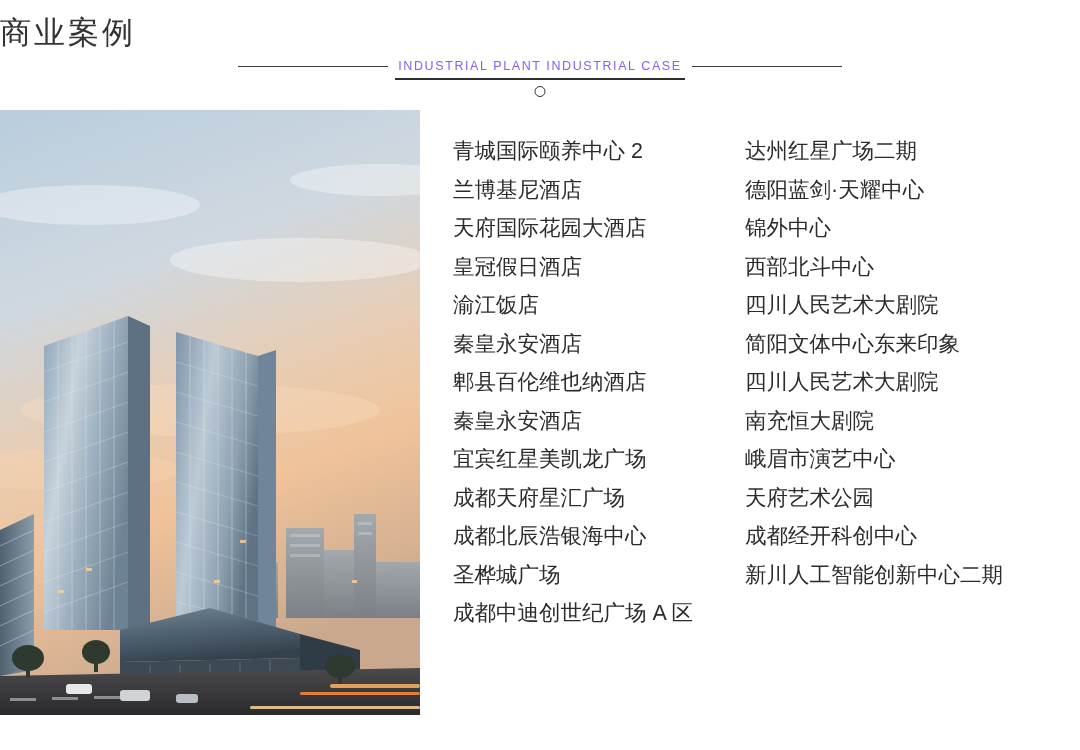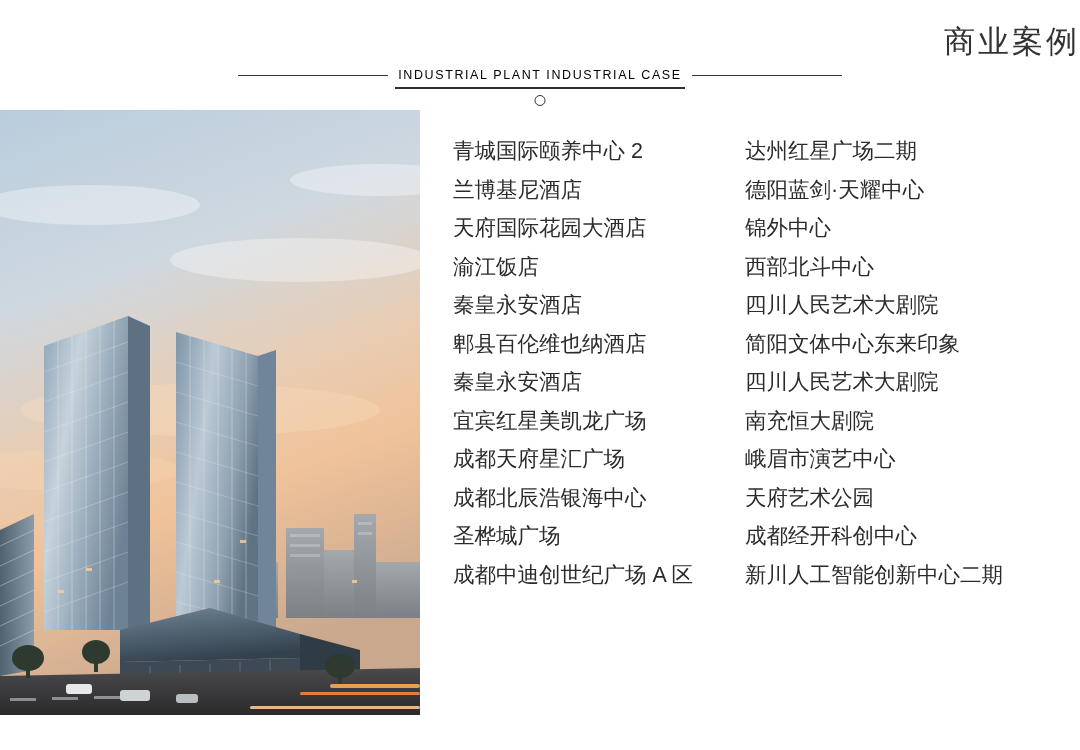--- a/index.html
+++ b/index.html
@@ -11,22 +11,22 @@
     height: 750px;
     background: #ffffff;
     font-family: "Liberation Sans", sans-serif;
     overflow: hidden;
     position: relative;
   }
 
   
   .header {
     width: 100%;
-    padding-top: 20px;
-    text-align: right;
+    padding-top: 11px;
+    text-align: left;
   }
   .header-title {
     font-size: 31px;
     color: #333333;
     letter-spacing: 3px;
     line-height: 44px;
     font-weight: 400;
   }
   .header-sub-wrap {
     display: flex;
@@ -34,21 +34,21 @@
     justify-content: center;
     margin-top: 4px;
   }
   .rule {
     height: 1px;
     background: #3a3a3a;
     width: 150px;
   }
   .header-sub {
     font-size: 12.5px;
-    color: #000000;
+    color: #8b5cf6;
     letter-spacing: 1.6px;
     white-space: nowrap;
     padding: 0 10px;
   }
   .header-underline-wrap {
     display: flex;
     align-items: center;
     justify-content: center;
     margin-top: 5px;
     position: relative;
@@ -298,20 +298,21 @@
         <rect x="352" y="470" width="5" height="3"></rect>
       </g>
     </svg>
   </div>
 
   <div class="lists">
     <div class="col col-left">
       <div class="item">青城国际颐养中心 2</div>
       <div class="item">兰博基尼酒店</div>
       <div class="item">天府国际花园大酒店</div>
+      <div class="item">皇冠假日酒店</div>
       <div class="item">渝江饭店</div>
       <div class="item">秦皇永安酒店</div>
       <div class="item">郫县百伦维也纳酒店</div>
       <div class="item">秦皇永安酒店</div>
       <div class="item">宜宾红星美凯龙广场</div>
       <div class="item"> 成都天府星汇广场</div>
       <div class="item">成都北辰浩银海中心</div>
       <div class="item">圣桦城广场</div>
       <div class="item">成都中迪创世纪广场 A 区</div>
     </div>

